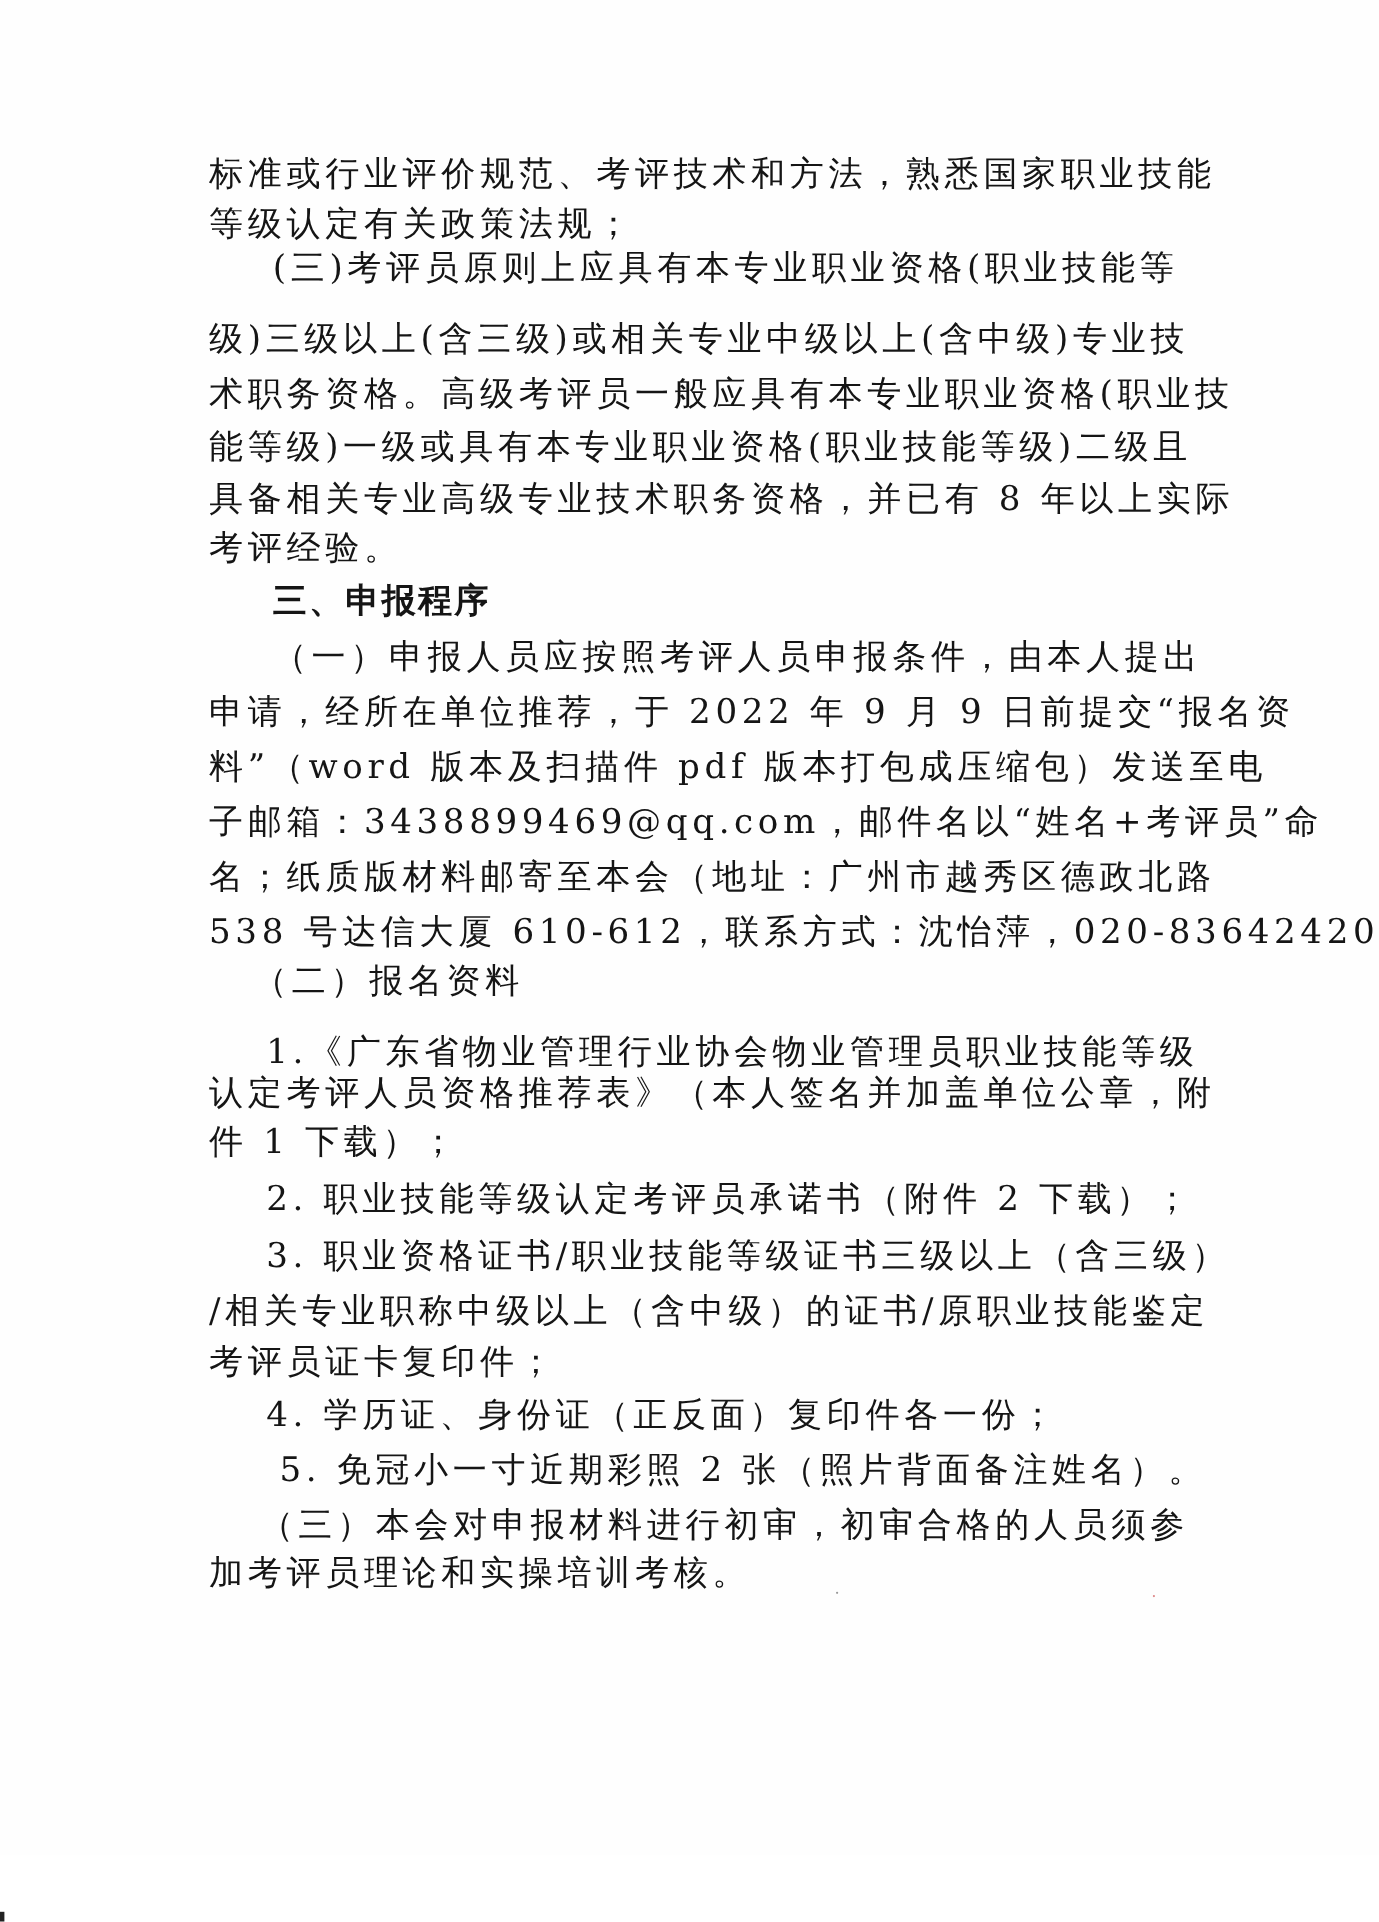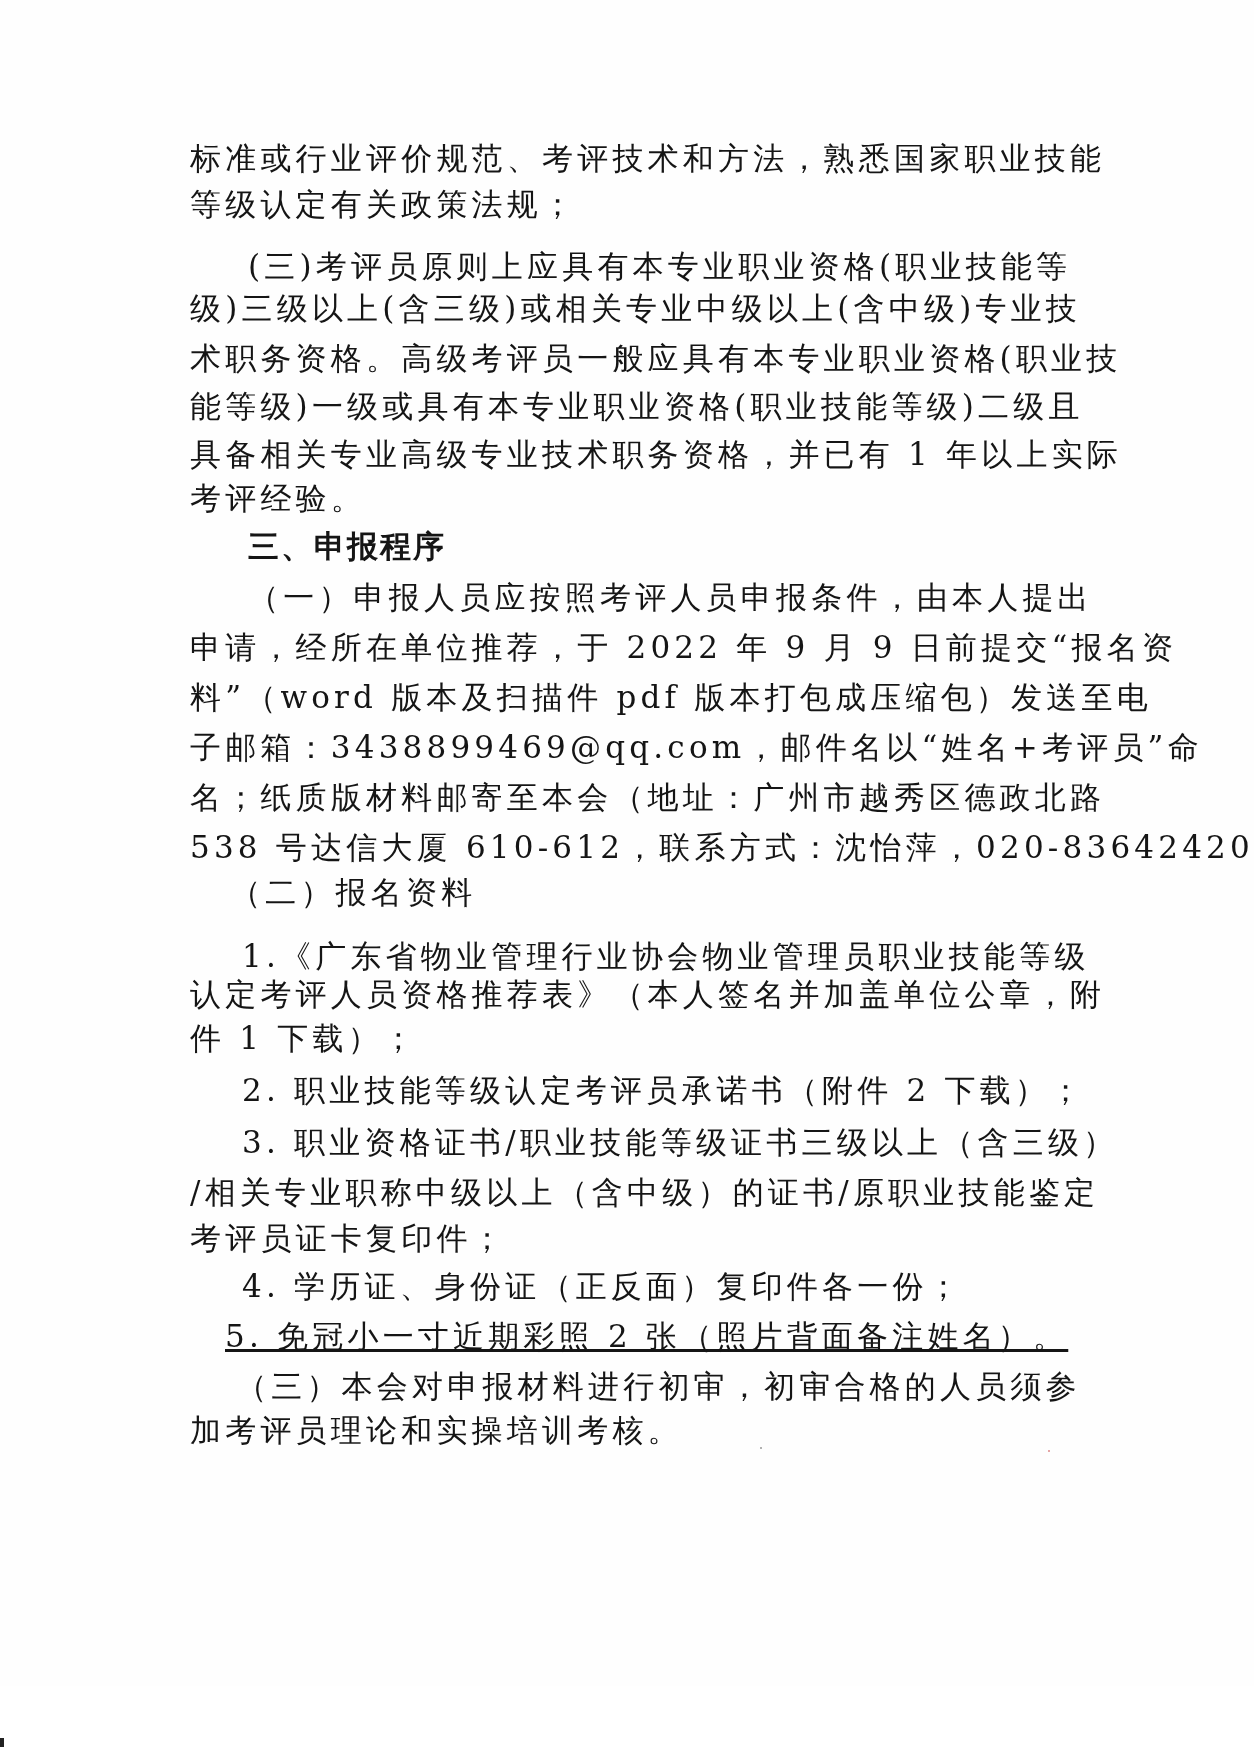--- a/index.html
+++ b/index.html
@@ -22,42 +22,42 @@
   .corner-mark { position: absolute; left: 0; top: 1738px; width: 4px; height: 9px; background: #222; }
   .speck { position: absolute; width: 2px; height: 2px; background: #d88; border-radius: 1px; }
 </style>
 </head>
 <body>
 
 <div class="page">
   <div id="lines">
       <div class="line" style="top: 138px; left: 190px;">标准或行业评价规范、考评技术和方法，熟悉国家职业技能</div>
       <div class="line" style="top: 184px; left: 190px;">等级认定有关政策法规；</div>
-      <div class="line" style="top: 246px; left: 248px;">(三)考评员原则上应具有本专业职业资格(职业技能等</div>
+      <div class="line" style="top: 224px; left: 248px;">(三)考评员原则上应具有本专业职业资格(职业技能等</div>
       <div class="line" style="top: 288px; left: 190px;">级)三级以上(含三级)或相关专业中级以上(含中级)专业技</div>
       <div class="line" style="top: 338px; left: 190px;">术职务资格。高级考评员一般应具有本专业职业资格(职业技</div>
       <div class="line" style="top: 386px; left: 190px;">能等级)一级或具有本专业职业资格(职业技能等级)二级且</div>
-      <div class="line" style="top: 434px; left: 190px;">具备相关专业高级专业技术职务资格，并已有 1 年以上实际</div>
+      <div class="line" style="top: 434px; left: 190px;">具备相关专业高级专业技术职务资格，并已有 8 年以上实际</div>
       <div class="line" style="top: 478px; left: 190px;">考评经验。</div>
       <div class="line heading" style="top: 526px; left: 248px;">三、申报程序</div>
       <div class="line" style="top: 577px; left: 248px;">（一）申报人员应按照考评人员申报条件，由本人提出</div>
       <div class="line" style="top: 627px; left: 190px;">申请，经所在单位推荐，于 2022 年 9 月 9 日前提交“报名资</div>
       <div class="line" style="top: 677px; left: 190px;">料”（word 版本及扫描件 pdf 版本打包成压缩包）发送至电</div>
       <div class="line" style="top: 727px; left: 190px;">子邮箱：3438899469@qq.com，邮件名以“姓名+考评员”命</div>
       <div class="line" style="top: 777px; left: 190px;">名；纸质版材料邮寄至本会（地址：广州市越秀区德政北路</div>
       <div class="line" style="top: 827px; left: 190px;">538 号达信大厦 610-612，联系方式：沈怡萍，020-83642420）。</div>
       <div class="line" style="top: 872px; left: 230px;">（二）报名资料</div>
       <div class="line" style="top: 926px; left: 242px; margin-top: 10px;">1.《广东省物业管理行业协会物业管理员职业技能等级</div>
       <div class="line" style="top: 974px; left: 190px;">认定考评人员资格推荐表》（本人签名并加盖单位公章，附</div>
       <div class="line" style="top: 1018px; left: 190px;">件 1 下载）；</div>
       <div class="line" style="top: 1070px; left: 242px;">2. 职业技能等级认定考评员承诺书（附件 2 下载）；</div>
       <div class="line" style="top: 1122px; left: 242px;">3. 职业资格证书/职业技能等级证书三级以上（含三级）</div>
       <div class="line" style="top: 1172px; left: 190px;">/相关专业职称中级以上（含中级）的证书/原职业技能鉴定</div>
       <div class="line" style="top: 1218px; left: 190px;">考评员证卡复印件；</div>
       <div class="line" style="top: 1266px; left: 242px;">4. 学历证、身份证（正反面）复印件各一份；</div>
-      <div class="line" style="top: 1316px; left: 225px; text-decoration: underline;">5. 免冠小一寸近期彩照 2 张（照片背面备注姓名）。</div>
+      <div class="line" style="top: 1316px; left: 254px;">5. 免冠小一寸近期彩照 2 张（照片背面备注姓名）。</div>
       <div class="line" style="top: 1366px; left: 236px;">（三）本会对申报材料进行初审，初审合格的人员须参</div>
       <div class="line" style="top: 1410px; left: 190px;">加考评员理论和实操培训考核。</div>
     </div>
   <div class="corner-mark"></div>
   <div class="speck" style="left:1048px;top:1450px;"></div>
   <div class="speck" style="left:760px;top:1447px;background:#999;"></div>
 </div>
 
 </body></html>

